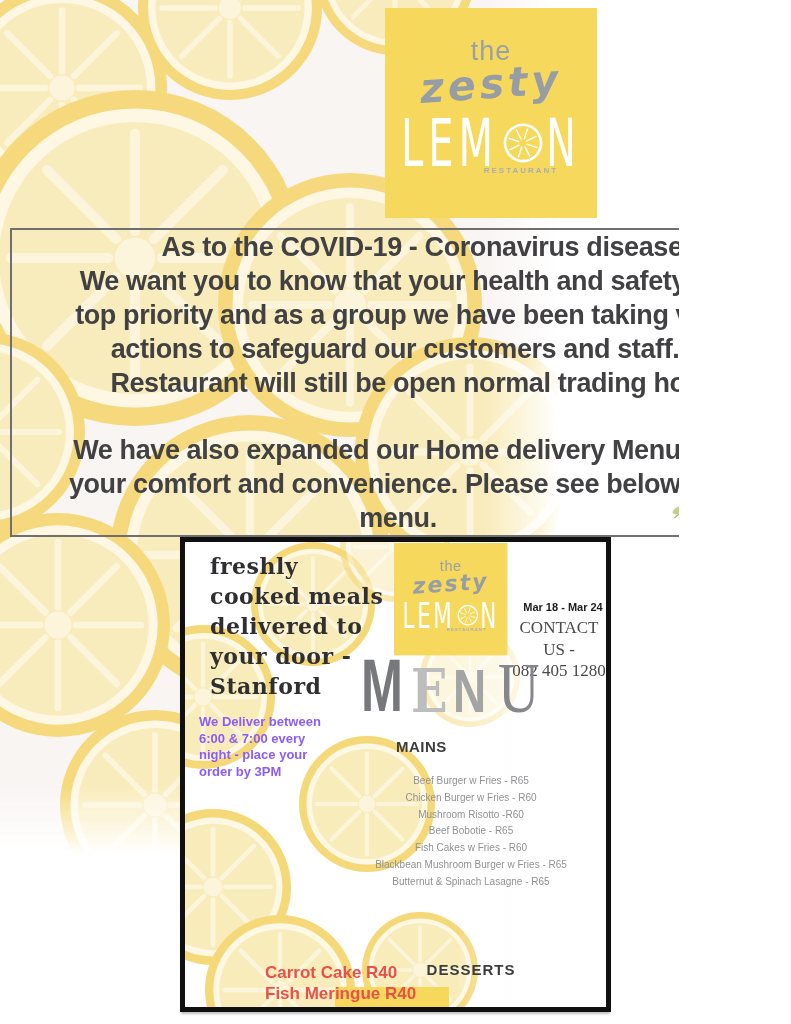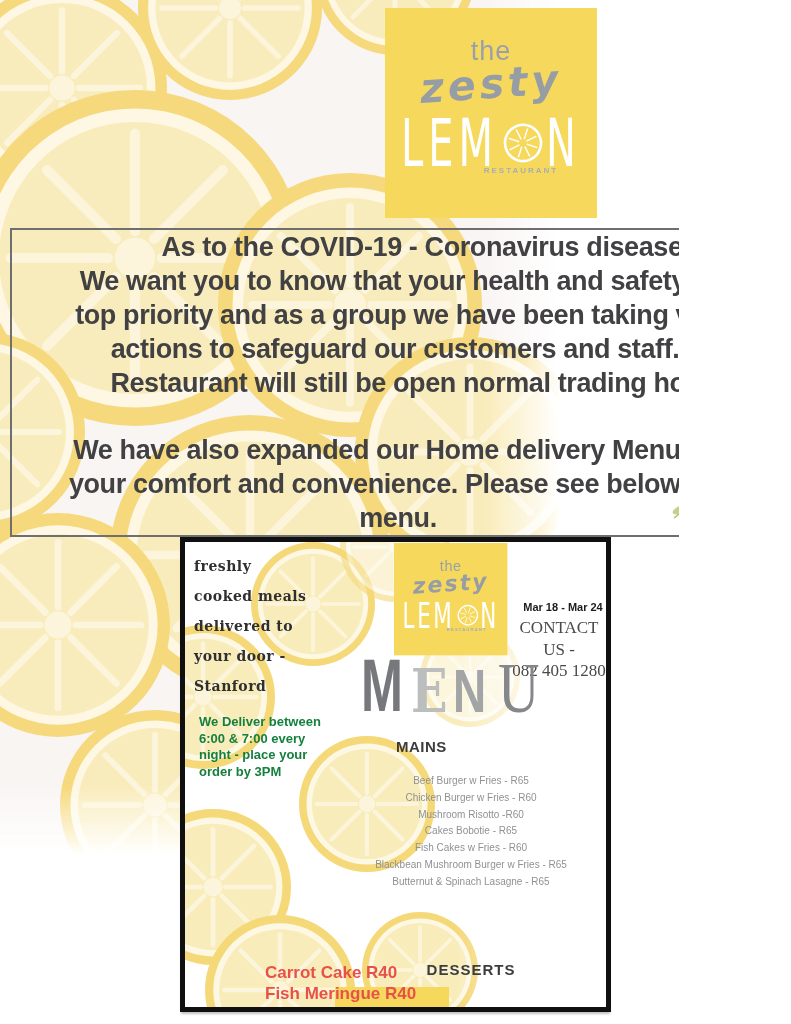--- a/index.html
+++ b/index.html
@@ -48,25 +48,25 @@
 
   
   .card{position:absolute;left:180px;top:537px;width:431px;height:475px;box-sizing:border-box;
         border:5px solid #101010;background:#ffffff;z-index:4;overflow:hidden;
         box-shadow:0 3px 2px -1px rgba(120,120,120,.45);}
   .card-photo{position:absolute;inset:0;overflow:hidden;}
   .card-fade-r{position:absolute;top:0;right:0;width:150px;height:100%;
                background:linear-gradient(to right,rgba(255,255,255,0),#ffffff 75%);}
   .card-wash{position:absolute;inset:0;background:rgba(255,255,255,.12);}
 
-  .card-headline{position:absolute;left:9px;top:9px;z-index:3;white-space:pre-line;
-                 font-family:"DejaVu Serif",serif;font-weight:600;font-size:14px;
+  .card-headline{position:absolute;left:25px;top:9px;z-index:3;white-space:pre-line;
+                 font-family:"DejaVu Serif",serif;font-weight:600;font-size:22px;
                  line-height:30px;color:#2f2f31;letter-spacing:0.5px;}
   .card-note{position:absolute;left:14px;top:172px;z-index:3;white-space:pre-line;
-             font-weight:700;font-size:13px;line-height:16.5px;color:#15803d;}
+             font-weight:700;font-size:13px;line-height:16.5px;color:#8b5cf6;}
   .card-dates{position:absolute;left:328px;top:59px;width:100px;text-align:center;z-index:3;
               font-weight:700;font-size:11px;color:#1c1c1e;}
   .card-contact{position:absolute;left:324px;top:75px;width:100px;text-align:center;z-index:3;
                 font-size:17px;line-height:21.5px;color:#48494b;font-family:Liberation Serif, serif;}
 
   .menu-word{position:absolute;left:176px;top:106px;height:80px;display:flex;
              align-items:baseline;z-index:3;}
   .menu-word span{display:inline-block;transform-origin:bottom left;line-height:80px;}
   .m1{font-family:"Liberation Sans",sans-serif;font-weight:800;font-size:70px;
       color:#77787b;transform:scale(.72,1.05);margin-right:-8px;}
@@ -265,21 +265,21 @@
       <span class="m3">N</span>
       <span class="m4">U</span>
     </div>
 
     <div class="mains-h">MAINS</div>
 
     <div class="mains-items">
       <div>Beef Burger w Fries  - R65</div>
       <div>Chicken Burger w Fries - R60</div>
       <div>Mushroom Risotto  -R60</div>
-      <div>Cakes Bobotie - R65</div>
+      <div>Beef Bobotie - R65</div>
       <div>Fish Cakes w Fries - R60</div>
       <div>Blackbean Mushroom Burger w Fries - R65</div>
       <div>Butternut &amp; Spinach Lasagne - R65</div>
     </div>
 
     <div class="desserts-h">DESSERTS</div>
 
     <div class="logo-cut"></div>
 
     <div class="desserts-items">

